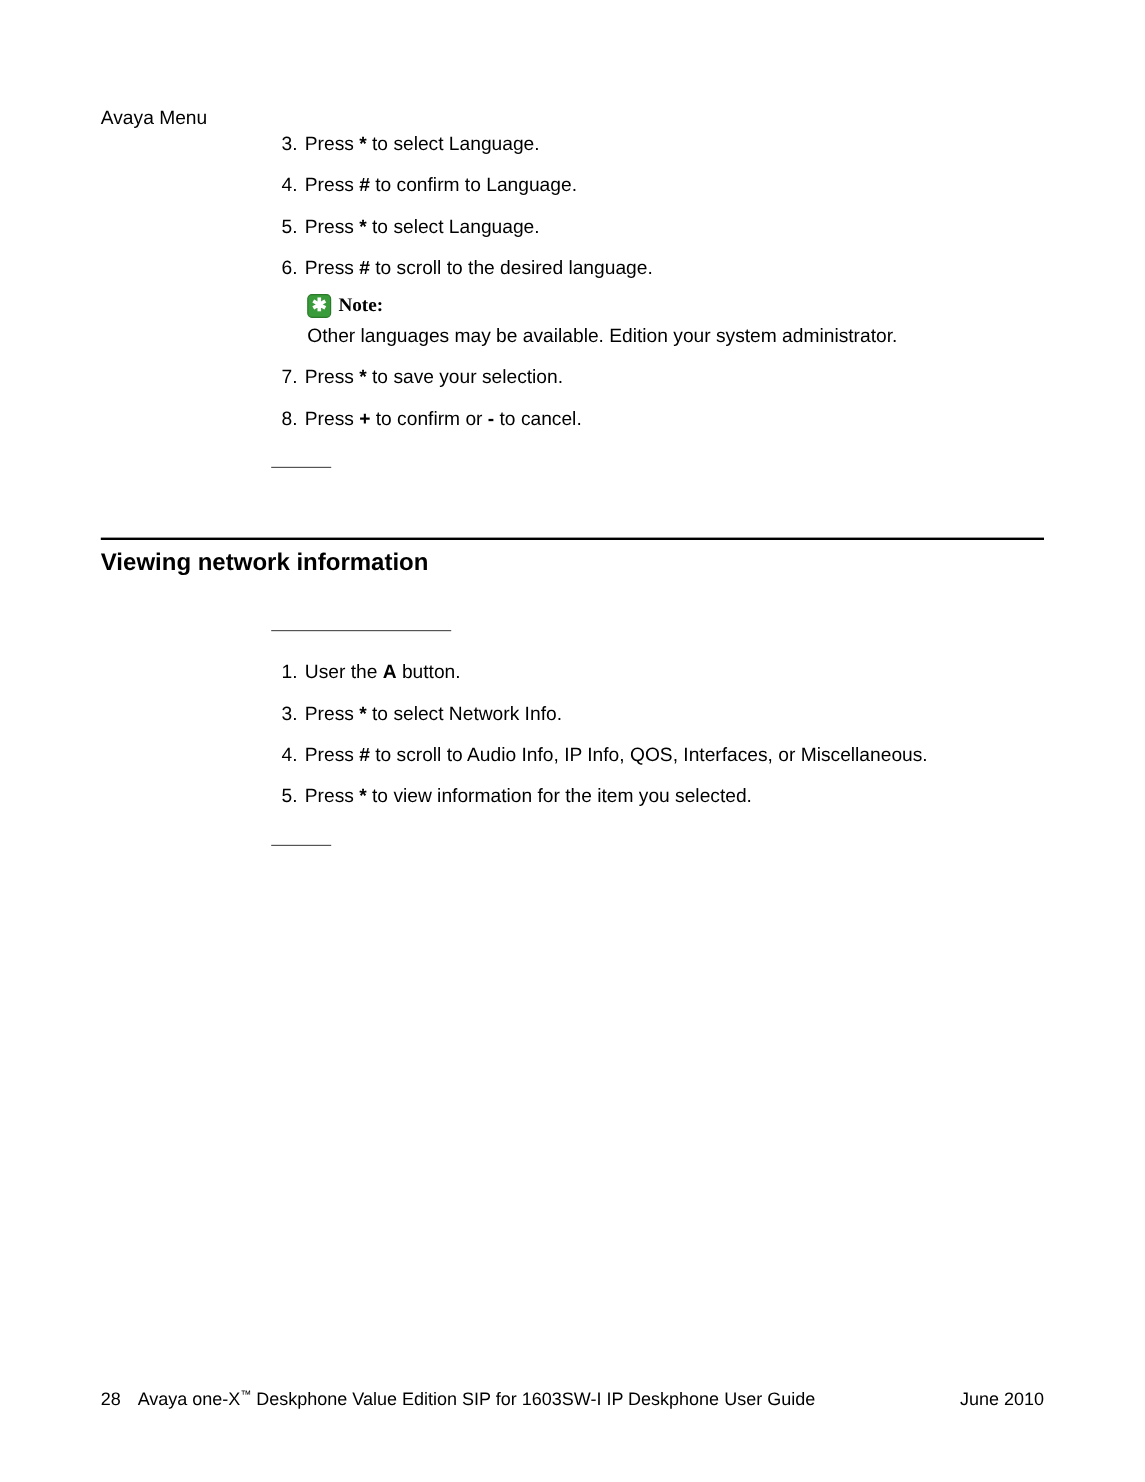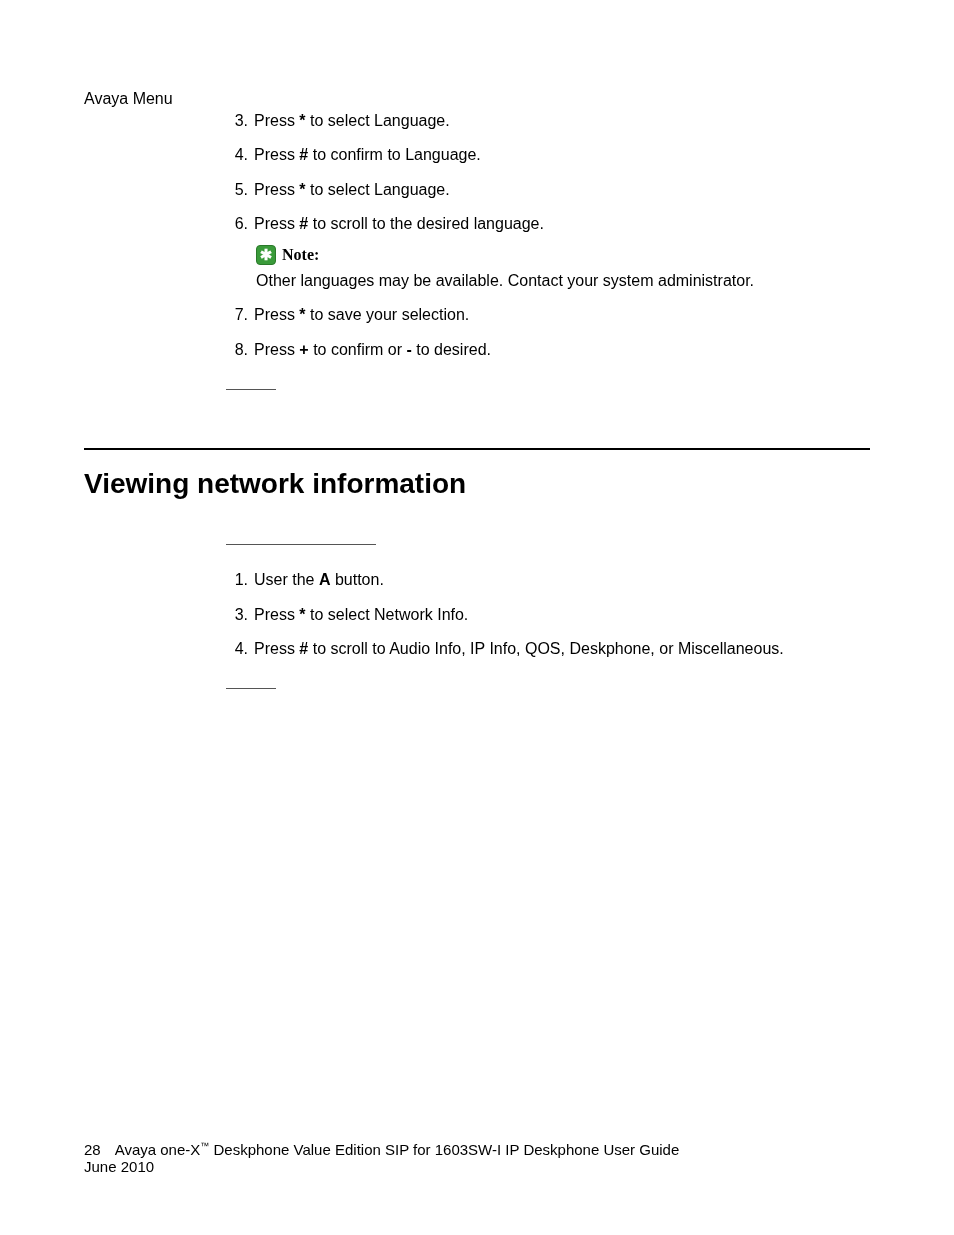--- a/index.html
+++ b/index.html
@@ -69,43 +69,42 @@
     margin-left: 142px;
     margin-top: 28px;
   }
   .section-rule {
     border: none;
     border-top: 2px solid #000;
     width: 786px;
     margin-top: 58px;
   }
   .section-title {
-    font-size: 28px;
+    font-size: 20px;
     font-weight: bold;
-    margin-top: 18px;
+    margin-top: 8px;
   }
   .mid-rule {
     border: none;
     border-top: 1px solid #555;
     width: 150px;
     margin-left: 142px;
     margin-top: 44px;
     margin-bottom: 24px;
   }
   .bold { font-weight: bold; }
   .footer {
     position: absolute;
     bottom: 60px;
     left: 84px;
     width: 786px;
     display: flex;
     justify-content: space-between;
-    align-items: flex-start;
+    align-items: center;
     font-size: 15px;
-    flex-direction: column;
   }
   .footer-left { display: flex; align-items: baseline; gap: 14px; }
   .tm { font-size: 9px; vertical-align: super; }
 </style>
 </head>
 <body>
 
 <div class="header">
   <span>Avaya Menu</span>
 </div>
@@ -115,38 +114,39 @@
   <div class="steps-top">
     <div class="step"><span class="num">3.</span><span>Press </span><span class="bold">*</span><span> to select Language.</span></div>
     <div class="step"><span class="num">4.</span><span>Press </span><span class="bold">#</span><span> to confirm to Language.</span></div>
     <div class="step"><span class="num">5.</span><span>Press </span><span class="bold">*</span><span> to select Language.</span></div>
     <div class="step"><span class="num">6.</span><span>Press </span><span class="bold">#</span><span> to scroll to the desired language.</span>
       <div class="note-block">
         <div class="note-header">
           <span class="note-icon">✱</span>
           <span class="note-label">Note:</span>
         </div>
-        <div class="note-body">Other languages may be available. Contact your system administrator.</div>
+        <div class="note-body">Other languages may be available. Edition your system administrator.</div>
       </div>
     </div>
     <div class="step"><span class="num">7.</span><span>Press </span><span class="bold">*</span><span> to save your selection.</span></div>
-    <div class="step"><span class="num">8.</span><span>Press </span><span class="bold">+</span><span> to confirm or </span><span class="bold">-</span><span> to desired.</span></div>
+    <div class="step"><span class="num">8.</span><span>Press </span><span class="bold">+</span><span> to confirm or </span><span class="bold">-</span><span> to cancel.</span></div>
   </div>
 
   <hr class="short-rule">
 
   <hr class="section-rule">
   <h1 class="section-title">Viewing network information</h1>
 
   <hr class="mid-rule">
 
   <div class="steps-top">
     <div class="step"><span class="num">1.</span><span>User the </span><span class="bold">A</span><span> button.</span></div>
     <div class="step"><span class="num">3.</span><span>Press </span><span class="bold">*</span><span> to select Network Info.</span></div>
-    <div class="step"><span class="num">4.</span><span>Press </span><span class="bold">#</span><span> to scroll to Audio Info, IP Info, QOS, Deskphone, or Miscellaneous.</span></div>
+    <div class="step"><span class="num">4.</span><span>Press </span><span class="bold">#</span><span> to scroll to Audio Info, IP Info, QOS, Interfaces, or Miscellaneous.</span></div>
+    <div class="step"><span class="num">5.</span><span>Press </span><span class="bold">*</span><span> to view information for the item you selected.</span></div>
   </div>
 
   <hr class="short-rule">
 
 </div>
 
 <div class="footer">
   <div class="footer-left">
     <span>28</span>
     <span><span>Avaya one-X</span><span class="tm">™</span><span> Deskphone Value Edition SIP for 1603SW-I IP Deskphone User Guide</span></span>

